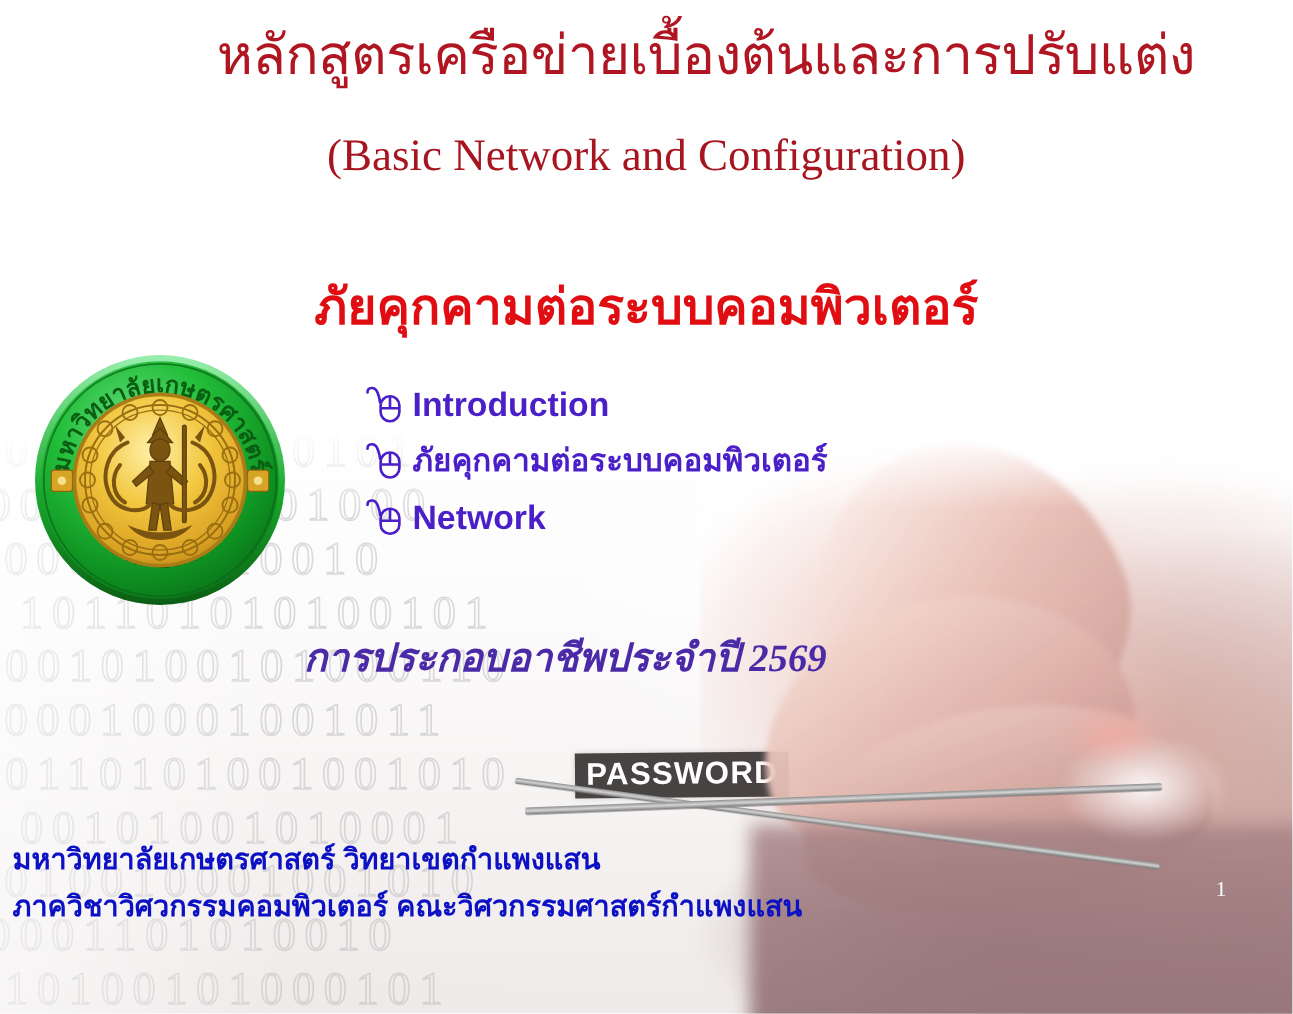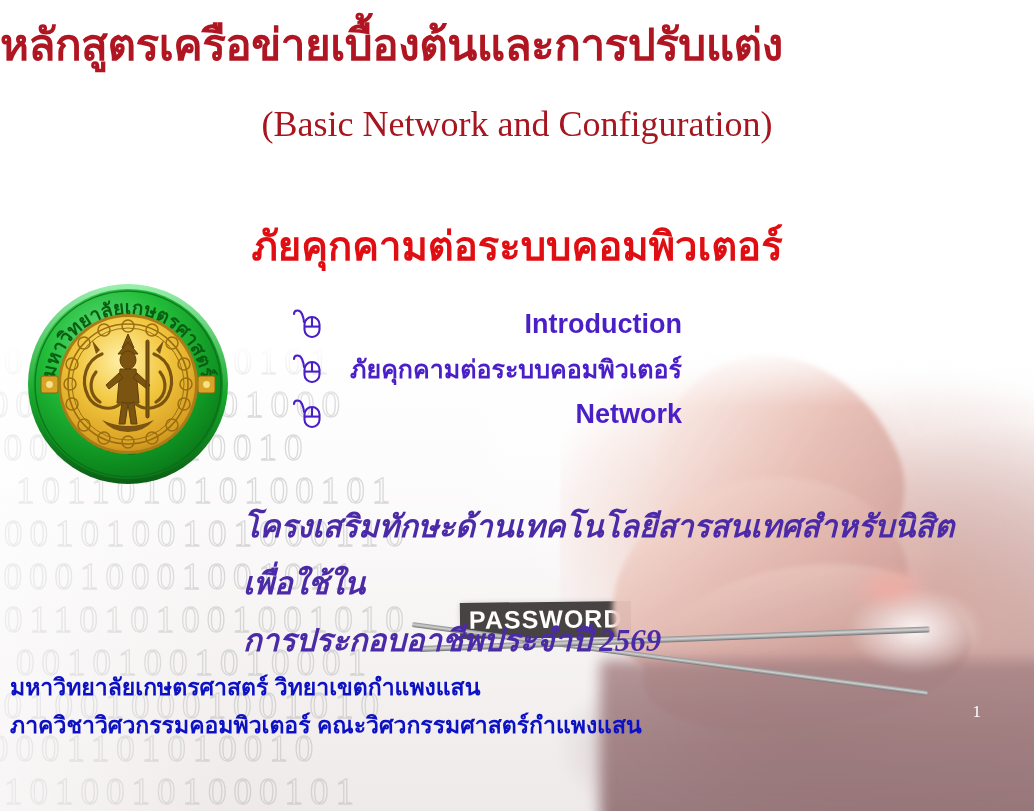--- a/index.html
+++ b/index.html
@@ -194,24 +194,24 @@
     z-index: 4;
   }
   .emblem svg { display: block; width: 100%; height: 100%; }
 
   
   .title-main {
     position: absolute;
     left: 0;
     top: 18px;
     width: 956px;
-    text-align: left;
+    text-align: right;
     z-index: 8;
     font-family: "Liberation Sans", "DejaVu Sans", sans-serif;
-    font-weight: bold;
+    font-weight: normal;
     font-size: 44px;
     line-height: 54px;
     color: #B01622;
     letter-spacing: -0.5px;
   }
   .title-sub {
     position: absolute;
     left: 0;
     top: 103px;
     width: 1034px;
@@ -242,24 +242,23 @@
     left: 292px;
     top: 308px;
     z-index: 9;
     margin: 0;
     padding: 0;
     list-style: none;
   }
   .bullet-item {
     display: flex;
     align-items: center;
-    gap: 24px;
+    gap: 4px;
     margin-bottom: 13px;
     color: #4B1FC8;
-    justify-content: space-between;
   }
   .mouse-icon {
     flex: 0 0 auto;
     width: 34px;
     height: 32px;
     display: block;
   }
   .bullet-label {
     font-family: "Liberation Sans", "DejaVu Sans", sans-serif;
     font-weight: bold;
@@ -478,21 +477,20 @@
         <path d="M2 6 C2 1.5 8 1 10 6 C11.6 10 12 12 12 14" fill="none" stroke="#4B1FC8" stroke-width="2.1" stroke-linecap="round"></path>
         <rect x="12.5" y="9" width="15" height="20" rx="7.4" fill="none" stroke="#4B1FC8" stroke-width="2.1"></rect>
         <line x1="12.5" y1="18.6" x2="27.5" y2="18.6" stroke="#4B1FC8" stroke-width="2.1"></line>
         <line x1="20" y1="9" x2="20" y2="18.6" stroke="#4B1FC8" stroke-width="2.1"></line>
       </svg>
       <span class="bullet-label">Network</span>
     </li>
   </ul>
 
   <div class="program-note">
-    <div>โครงเสริมทักษะด้านเทคโนโลยีสารสนเทศสำหรับนิสิตเพื่อใช้ใน</div>
     <div>การประกอบอาชีพประจำปี 2569</div>
   </div>
 
   <div class="author-block">
     <span class="author-line">มหาวิทยาลัยเกษตรศาสตร์ วิทยาเขตกำแพงแสน</span>
     <span class="author-line">ภาควิชาวิศวกรรมคอมพิวเตอร์ คณะวิศวกรรมศาสตร์กำแพงแสน</span>
   </div>
 
   <div class="page-number">1</div>
 

